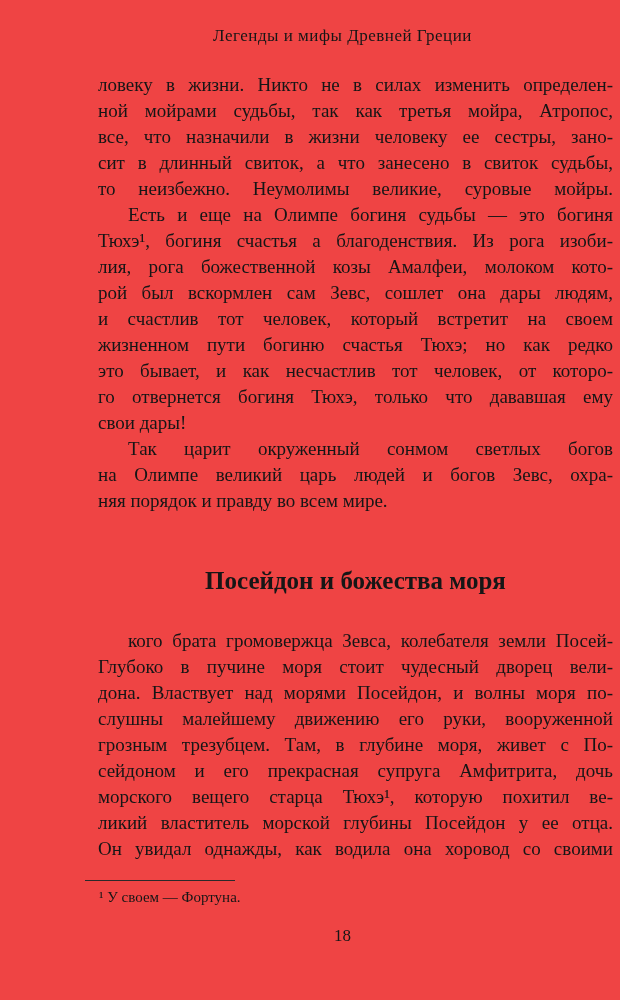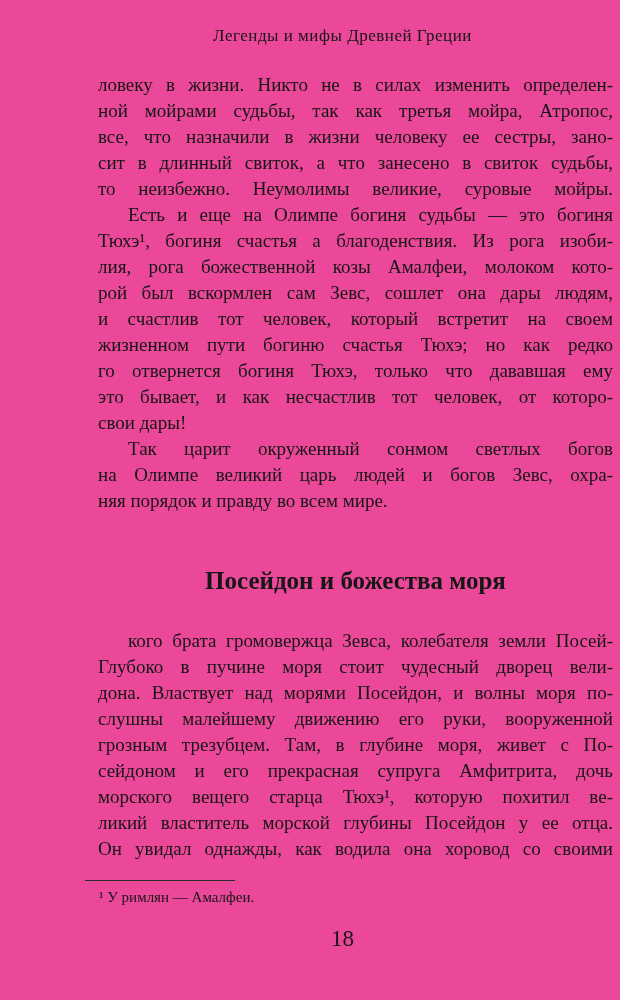--- a/index.html
+++ b/index.html
@@ -4,21 +4,21 @@
 <style>
   html, body {
     margin: 0;
     padding: 0;
     background: #ffffff;
   }
   .page {
     position: relative;
     width: 620px;
     height: 1000px;
-    background: #ec4899;
+    background: #ef4444;
     color: #161616;
     font-family: "Liberation Serif", "DejaVu Serif", serif;
     overflow: hidden;
   }
   .running-title {
     position: absolute;
     top: 26px;
     left: 85px;
     width: 515px;
     text-align: center;
@@ -68,21 +68,21 @@
     font-size: 15px;
     line-height: 19px;
     text-indent: 14px;
   }
   .page-number {
     position: absolute;
     top: 926px;
     left: 85px;
     width: 515px;
     text-align: center;
-    font-size: 23px;
+    font-size: 17px;
   }
 </style>
 </head>
 <body>
 
 <div class="page">
 
   <div class="running-title">Легенды и мифы Древней Греции</div>
 
   <div class="text-body">
@@ -93,22 +93,22 @@
         <div class="line">сит в длинный свиток, а что занесено в свиток судьбы,</div>
         <div class="line">то неизбежно. Неумолимы великие, суровые мойры.</div>
       </div>
       <div class="paragraph indent">
         <div class="line">Есть и еще на Олимпе богиня судьбы — это богиня</div>
         <div class="line">Тюхэ¹, богиня счастья а благоденствия. Из рога изоби-</div>
         <div class="line">лия, рога божественной козы Амалфеи, молоком кото-</div>
         <div class="line">рой был вскормлен сам Зевс, сошлет она дары людям,</div>
         <div class="line">и счастлив тот человек, который встретит на своем</div>
         <div class="line">жизненном пути богиню счастья Тюхэ; но как редко</div>
+        <div class="line">это бывает, и как несчастлив тот человек, от которо-</div>
         <div class="line">го отвернется богиня Тюхэ, только что дававшая ему</div>
-        <div class="line">это бывает, и как несчастлив тот человек, от которо-</div>
         <div class="line lastline">свои дары!</div>
       </div>
       <div class="paragraph indent">
         <div class="line">Так царит окруженный сонмом светлых богов</div>
         <div class="line">на Олимпе великий царь людей и богов Зевс, охра-</div>
         <div class="line lastline">няя порядок и правду во всем мире.</div>
       </div>
       <div class="section-heading">Посейдон и божества моря</div>
       <div class="paragraph indent">
         <div class="line">кого брата громовержца Зевса, колебателя земли Посей-</div>
@@ -118,18 +118,18 @@
         <div class="line">грозным трезубцем. Там, в глубине моря, живет с По-</div>
         <div class="line">сейдоном и его прекрасная супруга Амфитрита, дочь</div>
         <div class="line">морского вещего старца Тюхэ¹, которую похитил ве-</div>
         <div class="line">ликий властитель морской глубины Посейдон у ее отца.</div>
         <div class="line">Он увидал однажды, как водила она хоровод со своими</div>
       </div>
     </div>
 
   <div class="footnote-block">
     <div class="footnote-rule"></div>
-    <div class="footnote">¹ У римлян — Амалфеи.</div>
+    <div class="footnote">¹ У своем — Фортуна.</div>
   </div>
 
   <div class="page-number">18</div>
 
 </div>
 
 </body></html>

